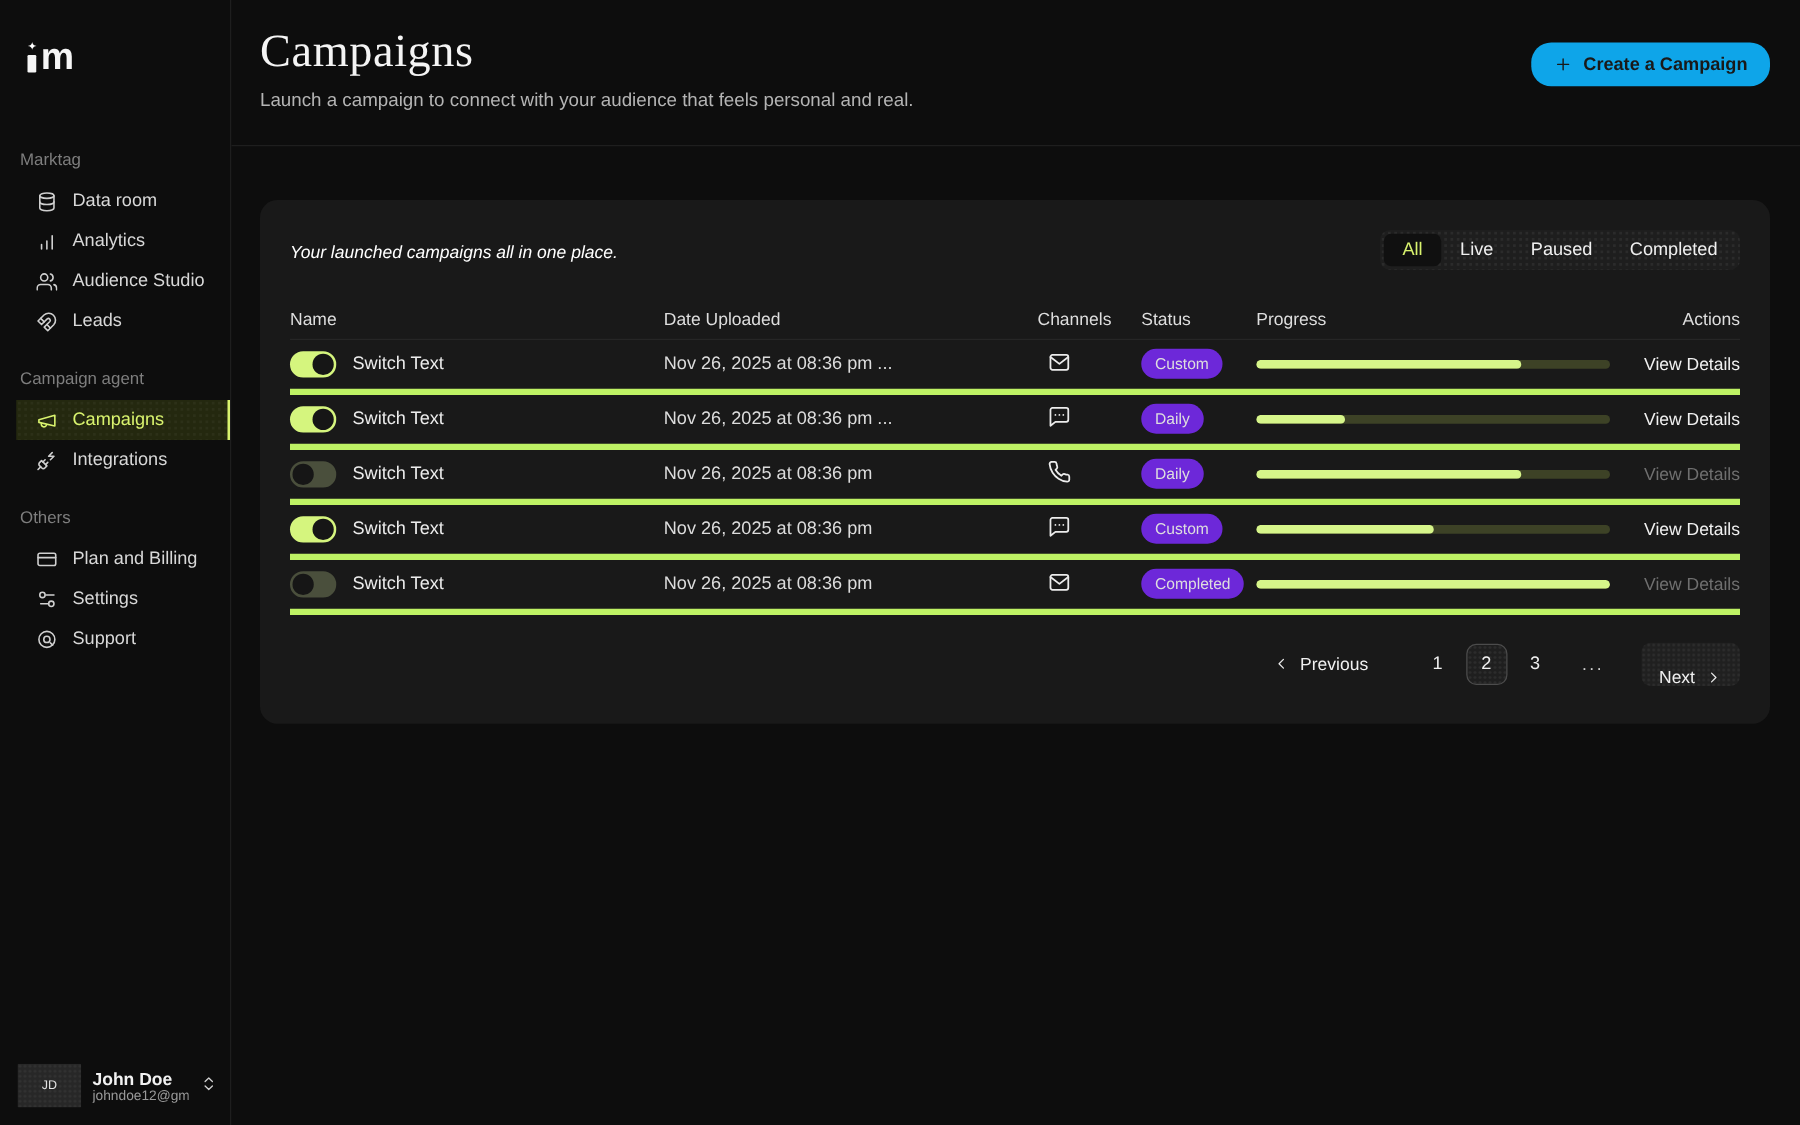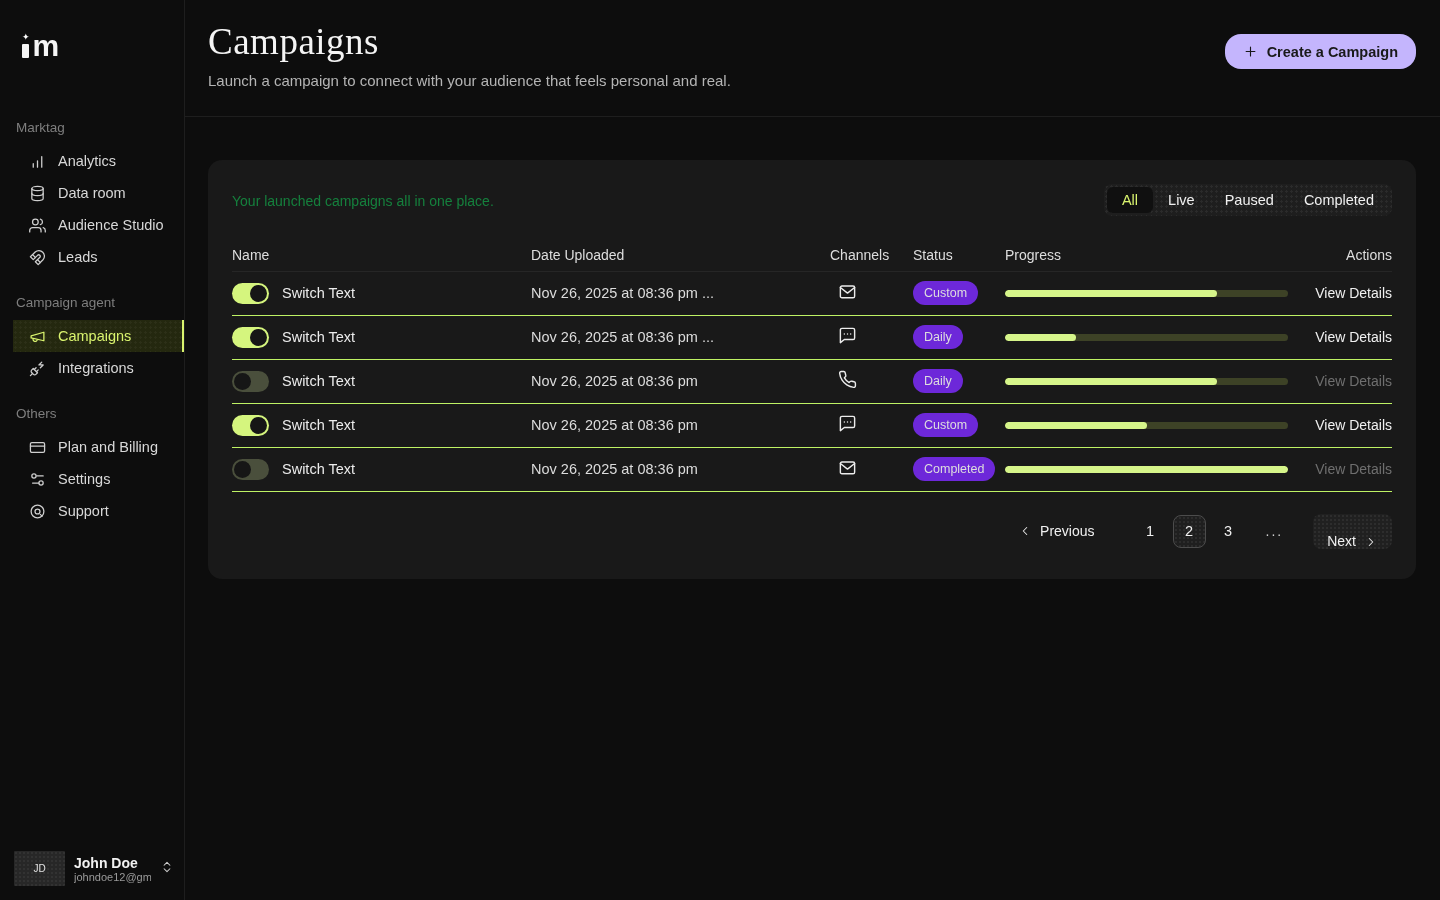--- a/index.html
+++ b/index.html
@@ -57,38 +57,38 @@
   .page-header {
     padding:22px 24px 27px 23px; border-bottom:1px solid #1e1e1e;
     display:flex; justify-content:space-between; align-items:flex-start;
   }
   .page-title {
     font-family:"Liberation Serif", serif; font-weight:400;
     font-size:37px; color:#f4f4f4; letter-spacing:0.5px; line-height:1.1;
   }
   .page-subtitle { margin-top:9px; color:#b4b4b4; font-size:15px; }
   .create-btn {
-    margin-top:12px; background:#c4b5fd; color:#191919; border:none; cursor:pointer;
+    margin-top:12px; background:#0ea5e9; color:#191919; border:none; cursor:pointer;
     height:35px; padding:0 18px; border-radius:16px; font-size:14.5px; font-weight:600;
     display:flex; align-items:center; gap:9px; font-family:"Liberation Sans", sans-serif;justify-content:flex-end;
   }
   .create-btn svg { width:15px; height:15px; stroke:#191919; }
 
   .content { padding:43px 24px 0 23px; }
   .card {
     background:#191919; border-radius:14px; padding:24px 24px 16px;
   }
   .card-head { display:flex; justify-content:space-between; align-items:flex-start; }
   .card-title-row { display:flex; align-items:center; gap:12px; }
   .card-title { font-size:20px; font-weight:700; color:#f3f3f3; }
   .count-badge {
     background:#272727; color:#e6e6e6; font-size:12px; font-weight:600;
     padding:5px 11px; border-radius:20px;
   }
-  .card-subtitle { margin-top:9px; color:#15803d; font-size:14px; }
+  .card-subtitle { margin-top:9px; color:#ffffff; font-size:14px;font-style:italic; }
 
   .segmented {
     display:flex; align-items:center; background:#1e1e1e; border-radius:8px; padding:3px;
     background-image:radial-gradient(rgba(255,255,255,0.06) 1px, transparent 1.2px);
     background-size:5px 5px;
   }
   .segment {
     padding:5px 15px; font-size:14.5px; color:#f0f0f0; border-radius:6px; cursor:pointer;
   }
   .segment.active { background:#101010; color:#d9f36e; }
@@ -96,21 +96,21 @@
   
   .table { margin-top:24px; }
   .trow {
     display:grid;
     grid-template-columns:299px 299px 83px 92px 283px 1fr;
     align-items:center;
   }
   .thead { height:32px; border-bottom:1px solid #262626; }
   .thead .th { color:#dedede; font-size:14px; }
   .th.actions, .td.actions { text-align:right; }
-  .tbody .trow { height:44px; border-bottom:1px solid #bef264; }
+  .tbody .trow { height:44px; border-bottom:5px solid #bef264; }
 
   .name-cell { display:flex; align-items:center; gap:13px; }
   .toggle {
     width:37px; height:21px; border-radius:11px; position:relative; cursor:pointer;
     background:#4a4f3c;
   }
   .toggle .knob {
     position:absolute; top:2px; left:2px; width:17px; height:17px; border-radius:50%;
     background:#161616;
   }
@@ -165,31 +165,31 @@
       <span class="logo-i">
         <span class="logo-star">✦</span>
         <span class="logo-stem"></span>
       </span>
       <span class="logo-m">m</span>
     </div>
     <nav class="nav" id="nav">
         <div class="nav-section-label">Marktag</div>
         <div class="nav-item">
           <svg viewBox="0 0 24 24">
-            <path d="M6 20v-5M12 20v-9M18 20V5"></path>
-          </svg>
-          <span class="nav-item-label">Analytics</span>
-        </div>
-        <div class="nav-item">
-          <svg viewBox="0 0 24 24">
             <ellipse cx="12" cy="5" rx="8" ry="3"></ellipse>
             <path d="M20 12c0 1.66-3.58 3-8 3s-8-1.34-8-3"></path>
             <path d="M4 5v14c0 1.66 3.58 3 8 3s8-1.34 8-3V5"></path>
           </svg>
           <span class="nav-item-label">Data room</span>
+        </div>
+        <div class="nav-item">
+          <svg viewBox="0 0 24 24">
+            <path d="M6 20v-5M12 20v-9M18 20V5"></path>
+          </svg>
+          <span class="nav-item-label">Analytics</span>
         </div>
         <div class="nav-item">
           <svg viewBox="0 0 24 24">
             <circle cx="9" cy="7" r="4"></circle>
             <path d="M17 21v-2a4 4 0 0 0-4-4H5a4 4 0 0 0-4 4v2"></path>
             <path d="M16 3.13a4 4 0 0 1 0 7.75"></path>
             <path d="M23 21v-2a4 4 0 0 0-3-3.87"></path>
           </svg>
           <span class="nav-item-label">Audience Studio</span>
         </div>

